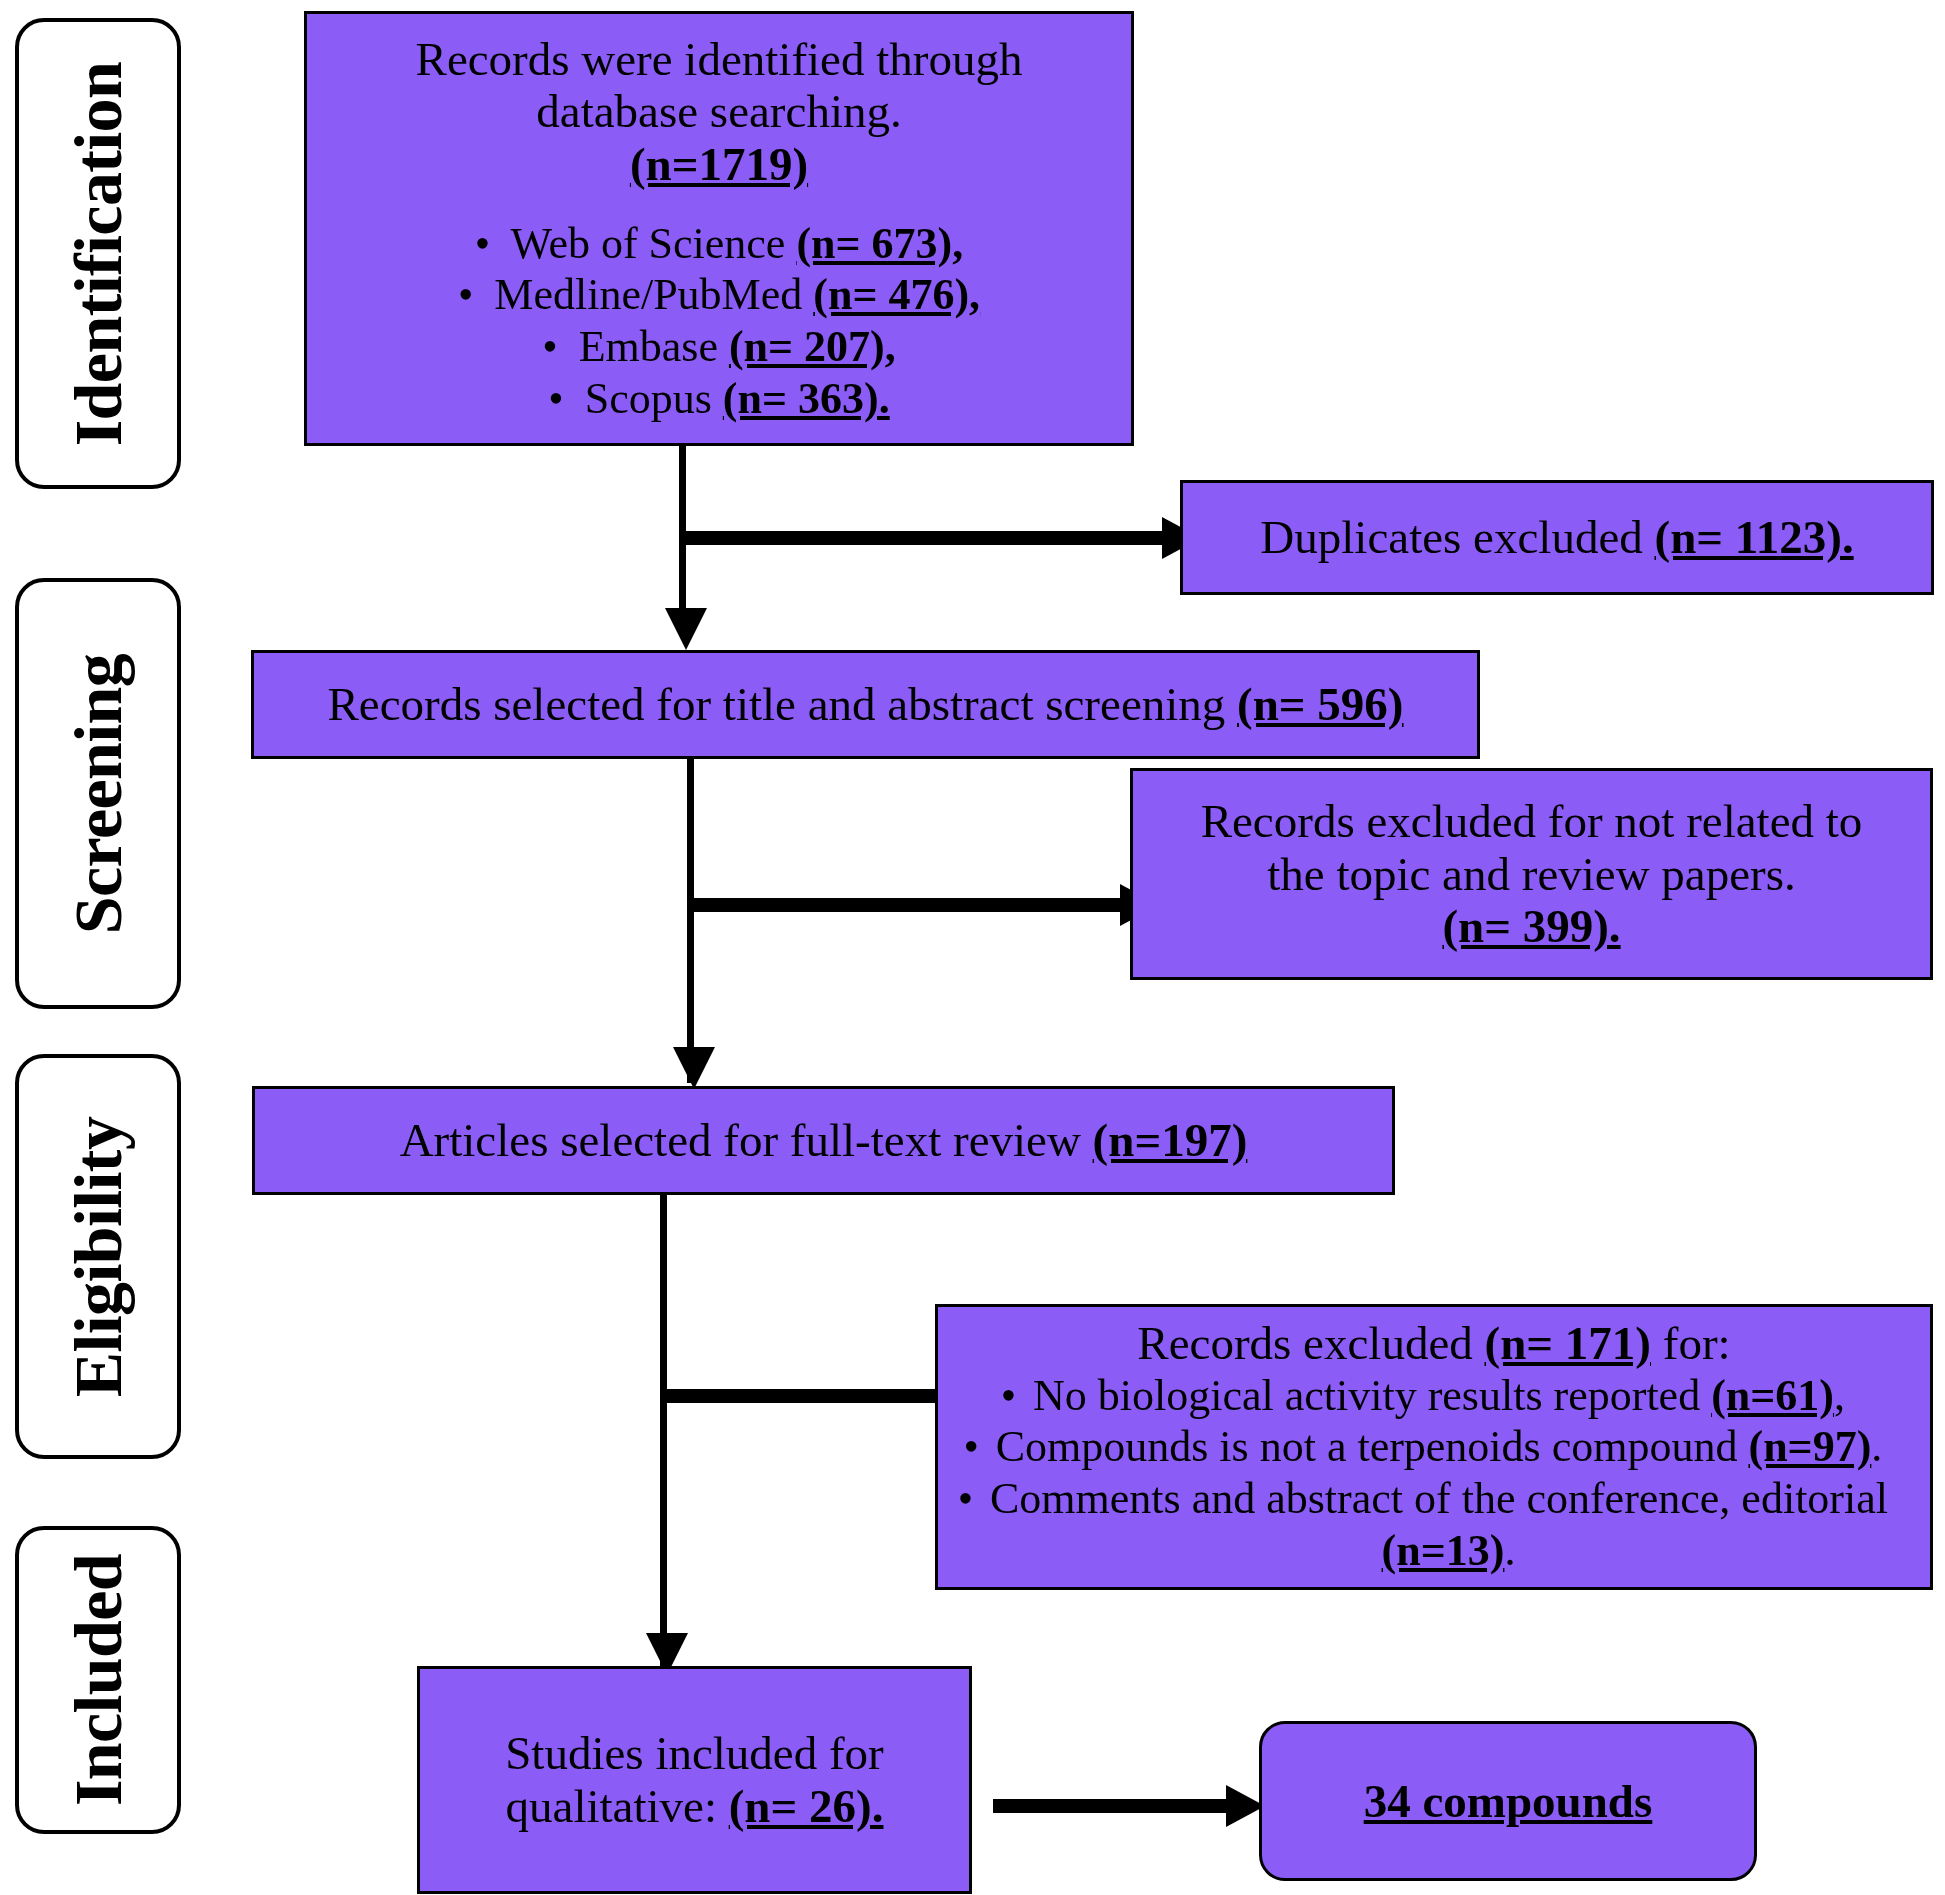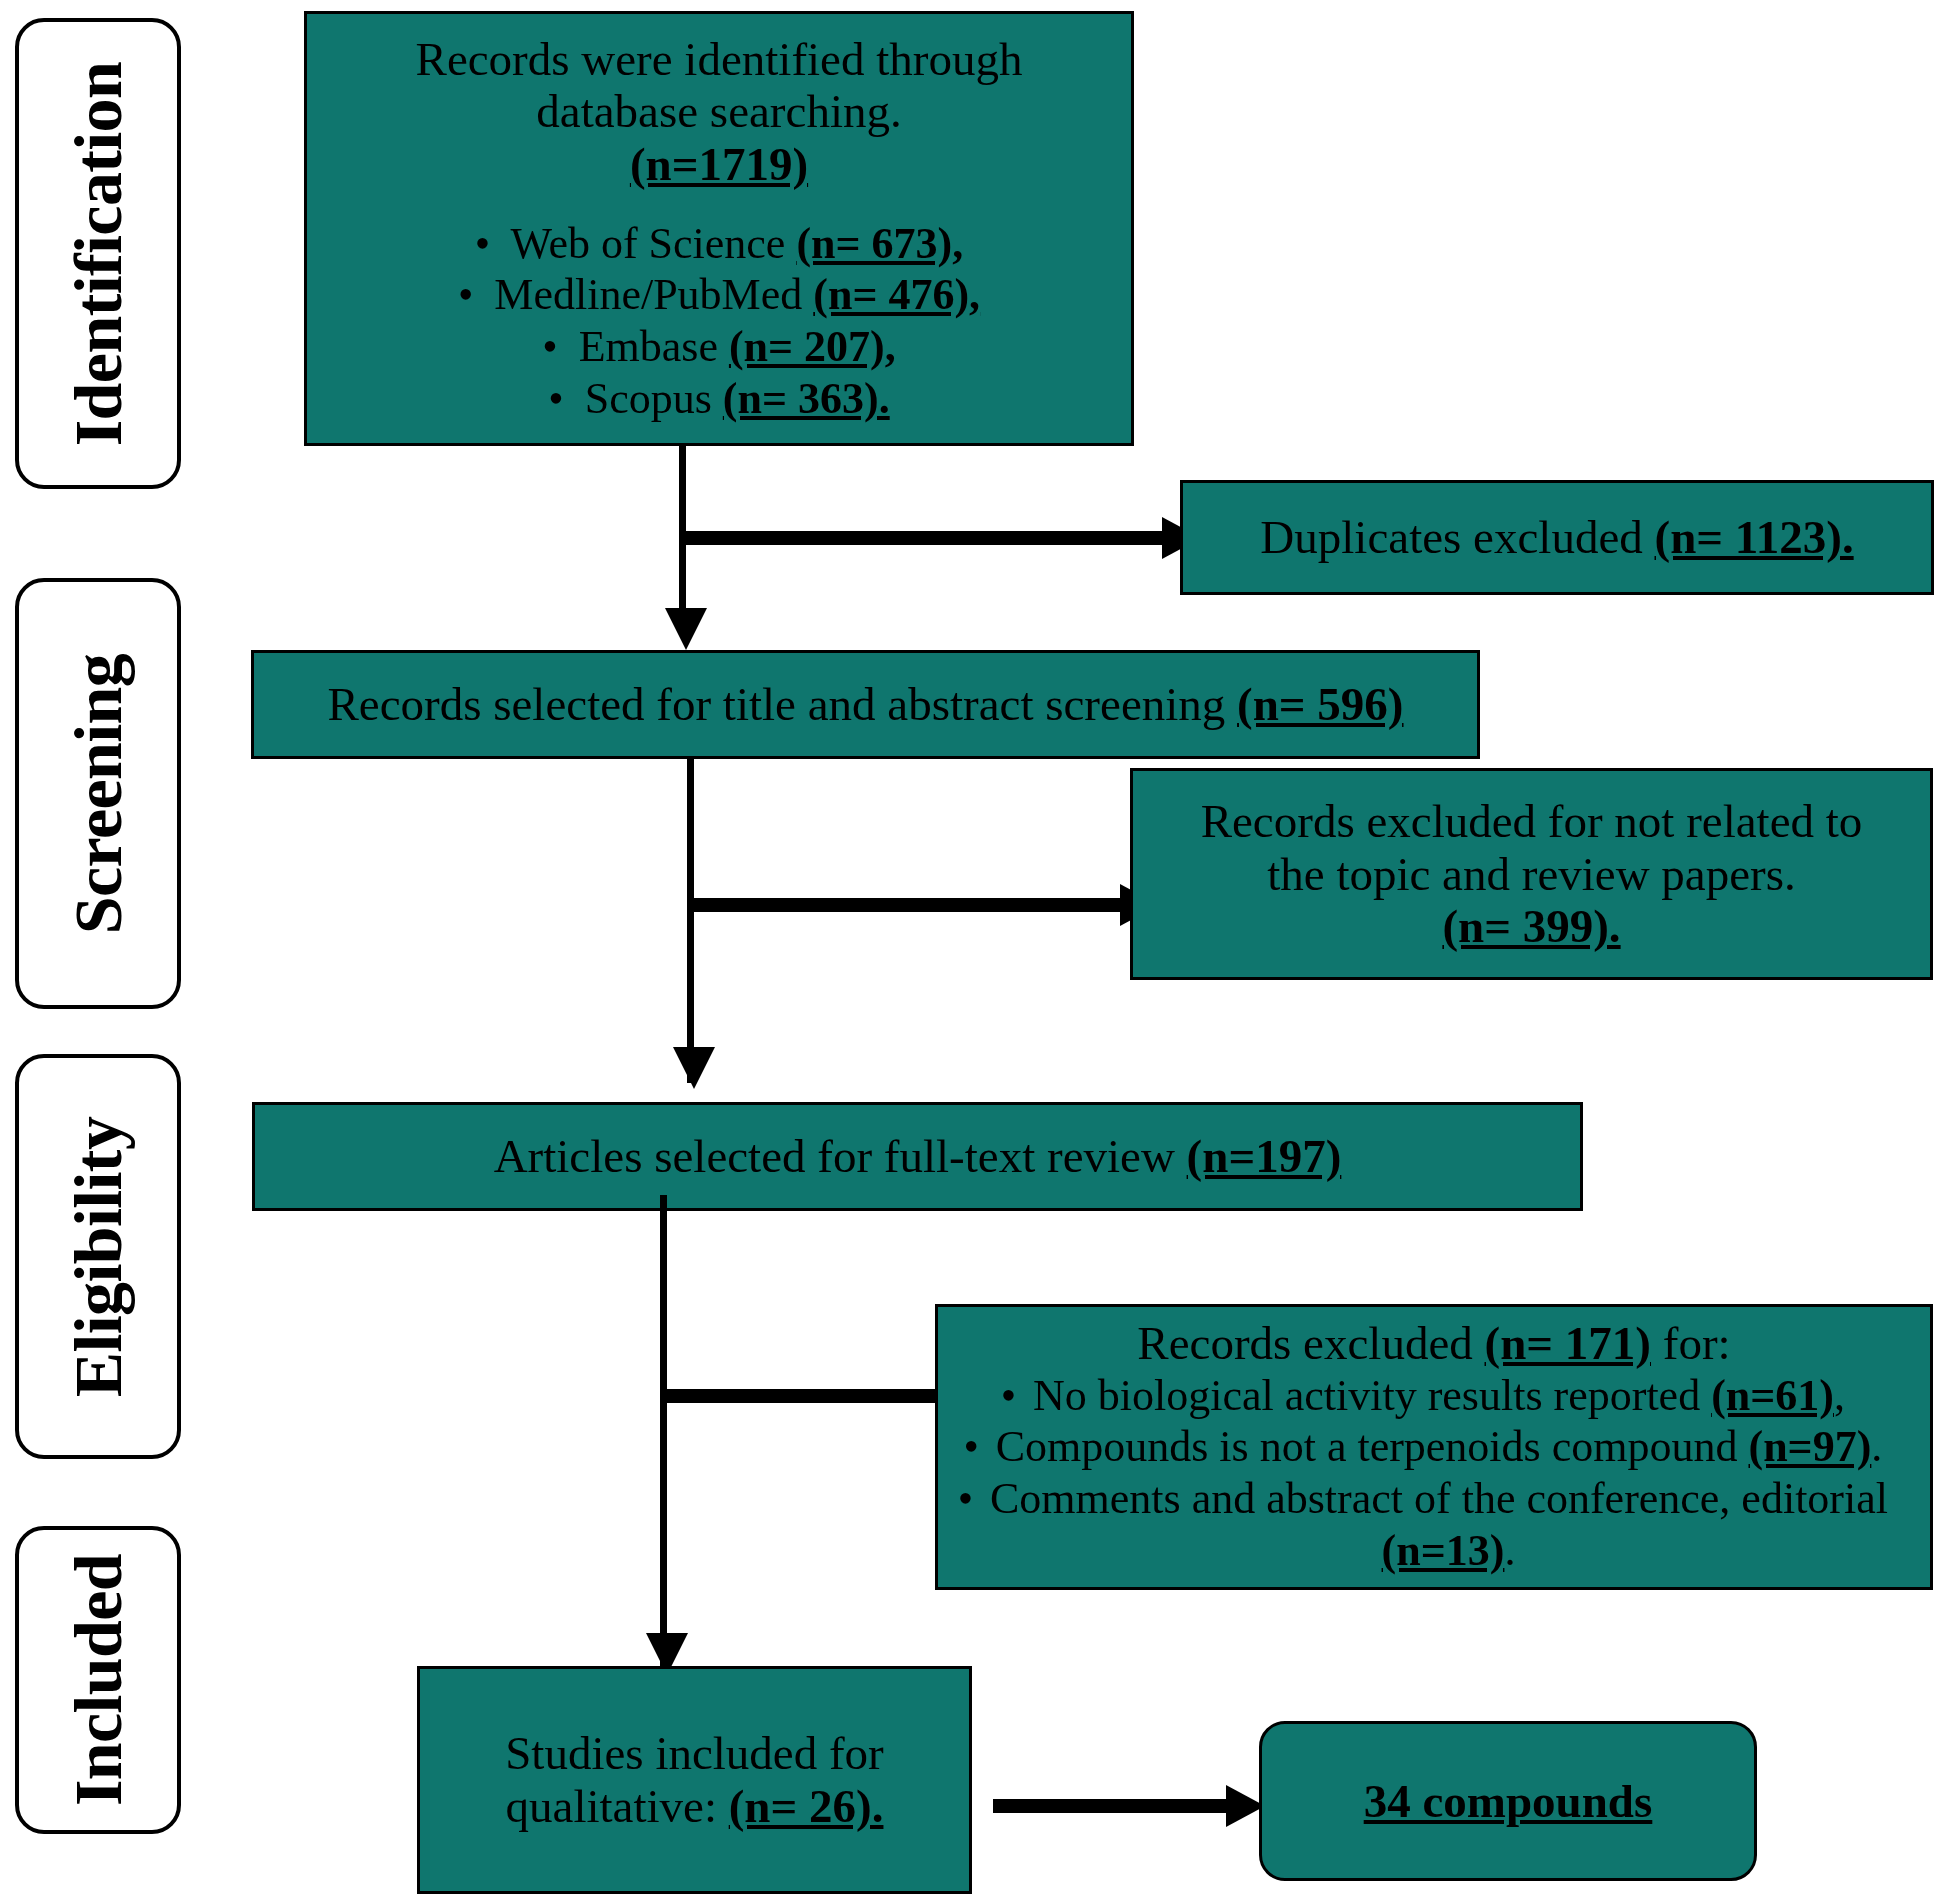--- a/index.html
+++ b/index.html
@@ -37,21 +37,21 @@
     font-size: 68px;
     line-height: 1;
     letter-spacing: -0.6px;
   }
 
   
   .box {
     position: absolute;
     box-sizing: border-box;
     border: 3.8px solid #000000;
-    background: #0f766e;
+    background: #8b5cf6;
     display: flex;
     align-items: center;
     justify-content: center;
     text-align: center;
   }
   .box .inner {
     width: 100%;
     padding: 0 11.4px;
     box-sizing: border-box;
   }
@@ -185,21 +185,21 @@
   <div class="arrow-right" style="left:1120px; top:884px;"></div>
 
   <div class="box" style="left:1130px; top:768px; width:803px; height:212px;">
     <div class="inner">
       <span class="line wrap">Records excluded for not related to</span>
       <span class="line wrap">the topic and review papers.</span>
       <span class="line b">(n= 399).</span>
     </div>
   </div>
 
-  <div class="box" style="left:252px; top:1086px; width:1331px; height:109px;margin-top:16px;">
+  <div class="box" style="left:252px; top:1086px; width:1143px; height:109px;">
     <div class="inner">
       <span class="line"><span>Articles selected for full-text review </span><span class="b">(n=197)</span></span>
     </div>
   </div>
 
   <div class="vline" style="left:660px; top:1195px; height:475px;"></div>
   <div class="arrow-down" style="left:646px; top:1633px;"></div>
   <div class="hline thick" style="left:664px; top:1389px; width:274px;"></div>
   <div class="arrow-right" style="left:938px; top:1375px;"></div>
 

